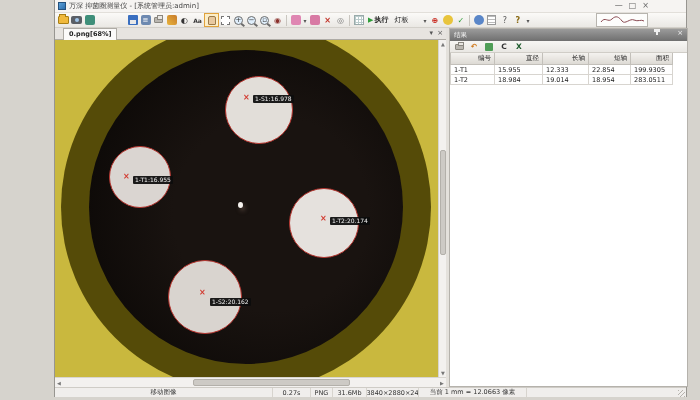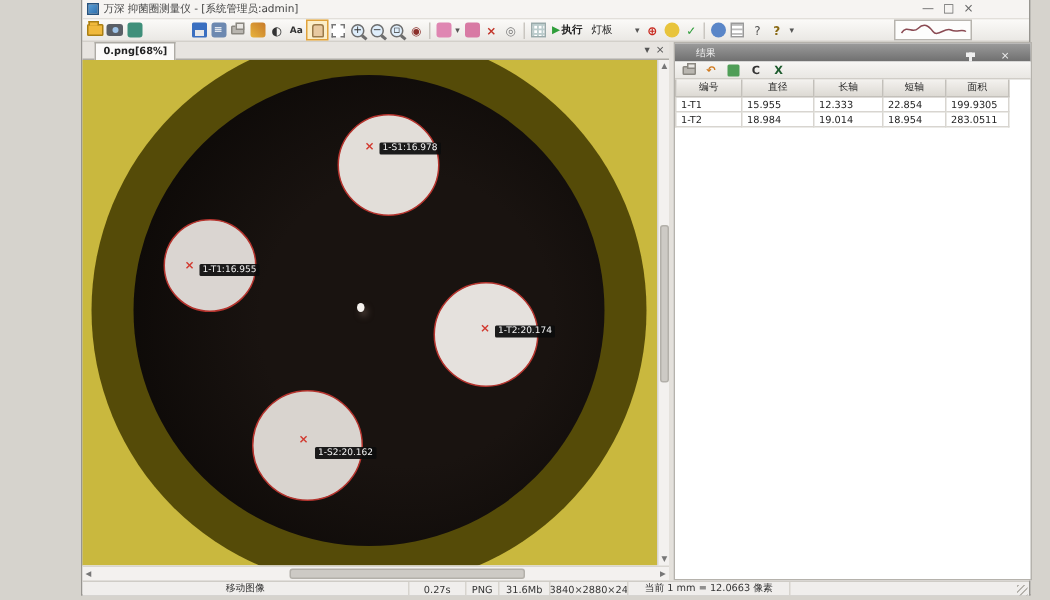--- a/index.html
+++ b/index.html
@@ -56,33 +56,33 @@
   .vsb { position:absolute; left:383px; top:40px; width:8px; height:337px; background:#f3f1ef; border-left:1px solid #d8d5d0; }
   .hsb { position:absolute; left:0; top:377px; width:391px; height:10px; background:#f3f1ef; border-top:1px solid #d8d5d0; }
   .sb-arrow { position:absolute; font-size:5px; color:#777; width:8px; height:8px; display:flex; align-items:center; justify-content:center; }
   .vthumb { position:absolute; left:1px; top:110px; width:6px; height:105px; background:#cdcac5; border:1px solid #b3b0aa; border-radius:2px; }
   .hthumb { position:absolute; left:138px; top:1px; width:157px; height:7px; background:#cdcac5; border:1px solid #b3b0aa; border-radius:2px; }
 
   .split { position:absolute; left:391px; top:28px; width:3px; height:359px; background:#e4e1dc; }
 
   
   .panel { position:absolute; left:394px; top:28px; width:239px; height:359px; background:#fff; border:1px solid #b5b2ac; }
-  .phead { height:12px; background:linear-gradient(#9b9b9b,#6f6f6f); color:#f5f5f5; font-size:6.5px; line-height:12px; padding:0 14px; display:flex; align-items:flex-end;gap:12px; }
+  .phead { height:12px; background:linear-gradient(#9b9b9b,#6f6f6f); color:#f5f5f5; font-size:6.5px; line-height:12px; padding:0 4px; display:flex; align-items:flex-start;gap:12px; }
   .phead .pt { flex:1; }
   .pin { display:inline-block; width:2px; height:6px; background:#efefef; position:relative; margin-right:7px; }
   .pin:before { content:''; position:absolute; top:0; left:-2px; width:6px; height:2.5px; background:#efefef; }
   .pclose { font-size:7px; line-height:8px; color:#efefef; }
   .ptools { height:12px; background:linear-gradient(#f7f6f4,#e9e7e3); border-bottom:1px solid #d0cdc7; display:flex; align-items:center; gap:5px; padding-left:4px; }
   .pti { font-size:7.5px; color:#333; display:flex; align-items:center; justify-content:center; width:10px; height:10px; }
   .printer { width:9px; height:6px; background:#b9b6b0; border:1px solid #8a8780; border-radius:1px; position:relative; }
   .printer:before { content:''; position:absolute; left:2px; top:-3px; width:4px; height:2.5px; background:#e8e6e2; border:1px solid #8a8780; }
   .greenbox { width:8px; height:8px; background:#4f9e57; border-radius:1px; }
 
   table.res { border-collapse:collapse; width:222px; table-layout:fixed; font-size:6.5px; }
-  table.res th { background:linear-gradient(#f4f2ef,#dddad4); border:1px solid #c3c0ba; border-top:none; font-weight:normal; text-align:center; padding:1px 3px; height:11px; color:#222; }
+  table.res th { background:linear-gradient(#f4f2ef,#dddad4); border:1px solid #c3c0ba; border-top:none; font-weight:normal; text-align:right; padding:1px 3px; height:11px; color:#222; }
   table.res td { border:1px solid #d8d5d0; padding:0 3px; height:10px; color:#222; white-space:nowrap; overflow:hidden; }
   table.res tr.sel td { background:#1f7bd0; color:#fff; border-color:#1f7bd0; }
   .c0{width:44px}.c1{width:48px}.c2{width:46px}.c3{width:42px}.c4{width:42px}
 
   
   .status { position:absolute; left:0; top:387px; width:100%; height:10px; background:#f0eeec; border-top:1px solid #cfccc6; display:flex; font-size:6.5px; color:#333; }
   .seg { border-right:1px solid #d7d4ce; display:flex; align-items:center; justify-content:center; white-space:nowrap; overflow:hidden; height:100%; }
   .grip { position:absolute; right:1px; top:2px; width:7px; height:7px; background:repeating-linear-gradient(135deg,#b6b3ad 0 1px,transparent 1px 3px); }
 </style>
 </head>

